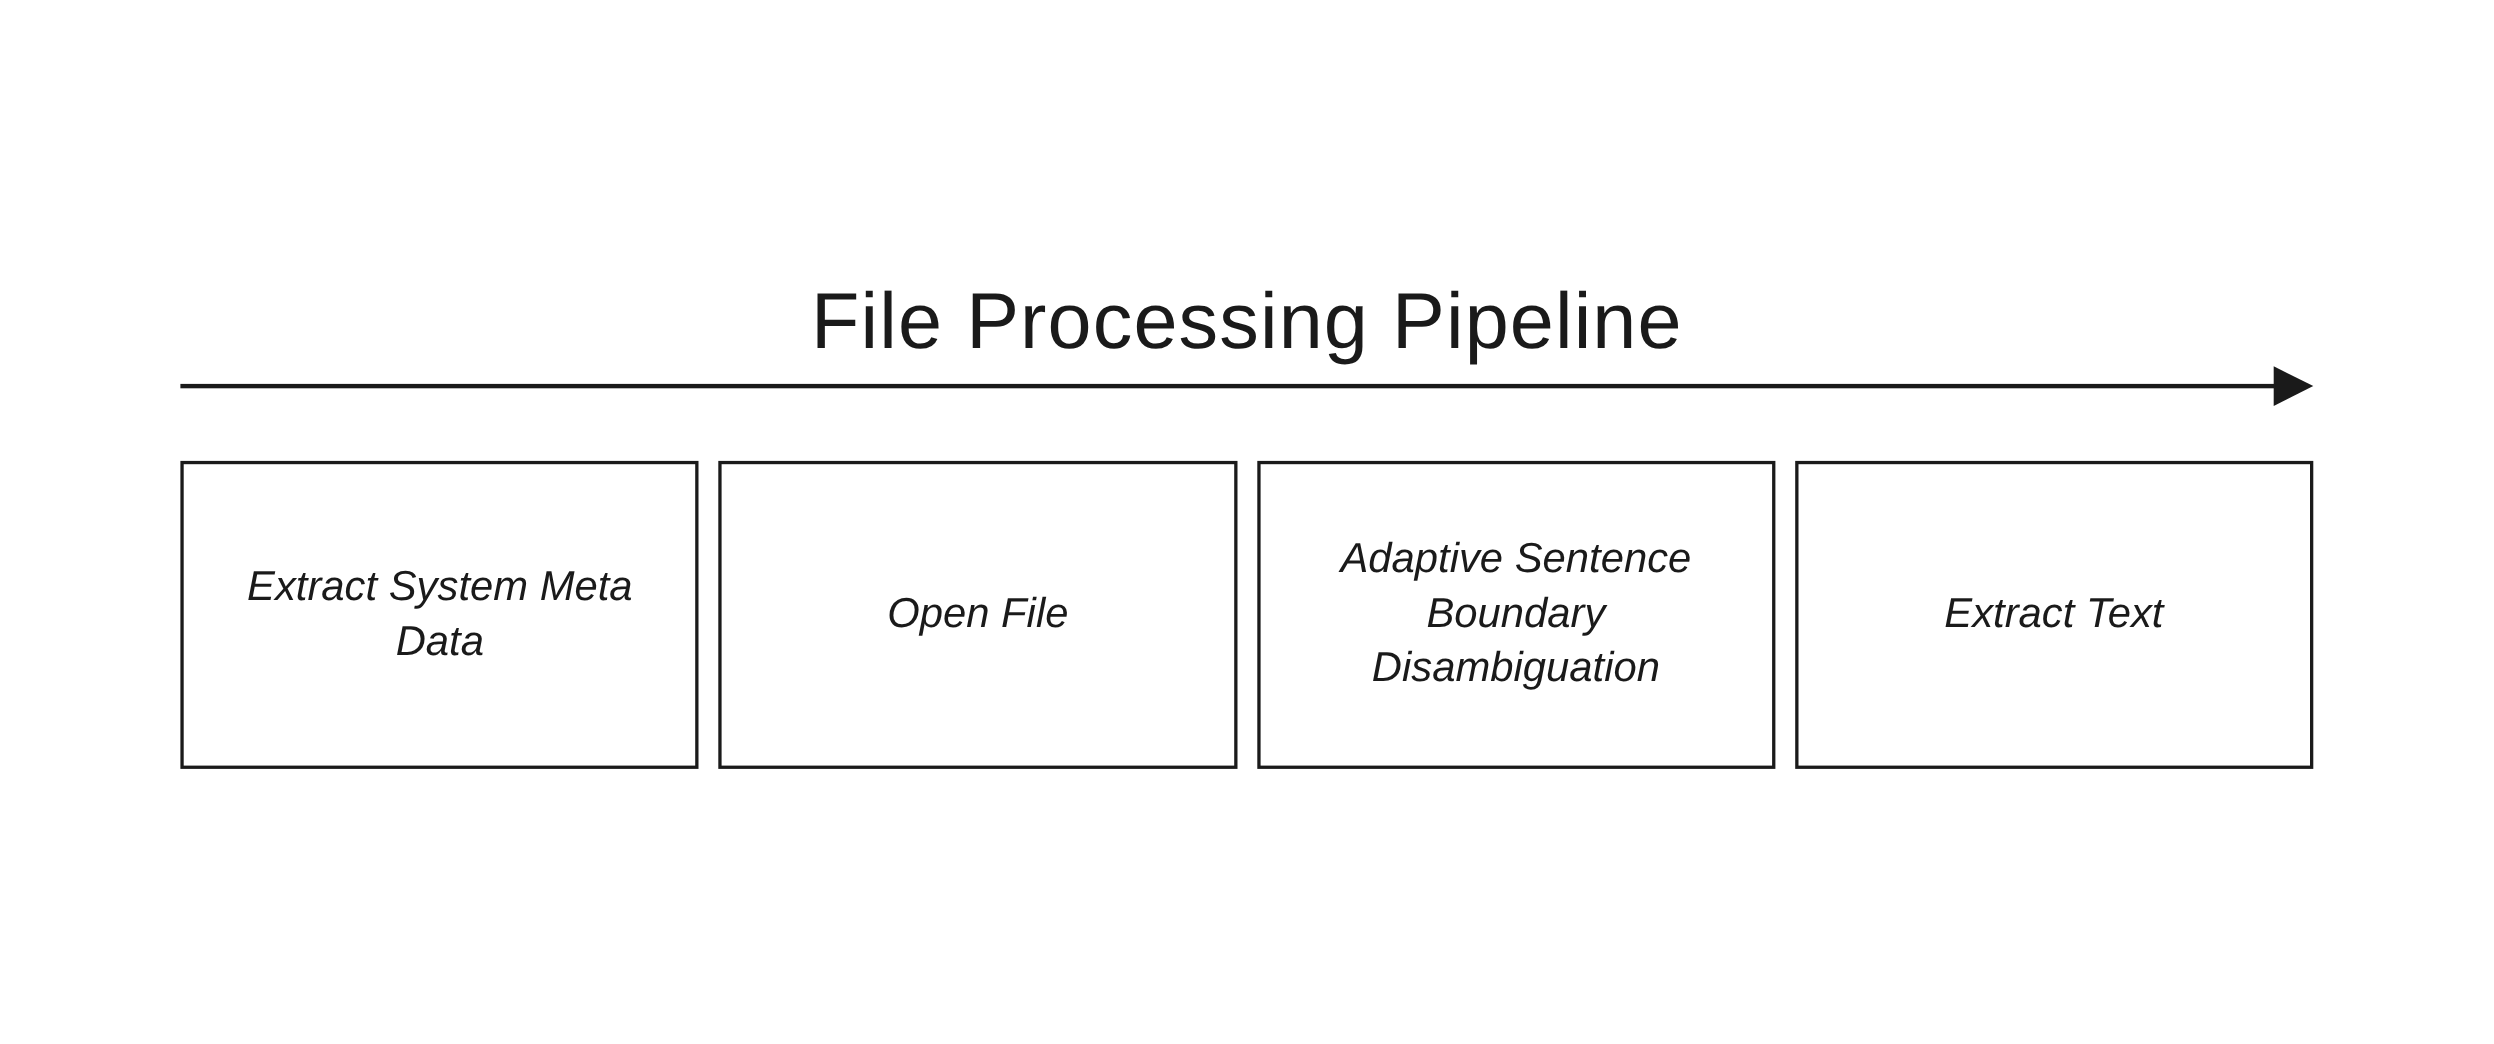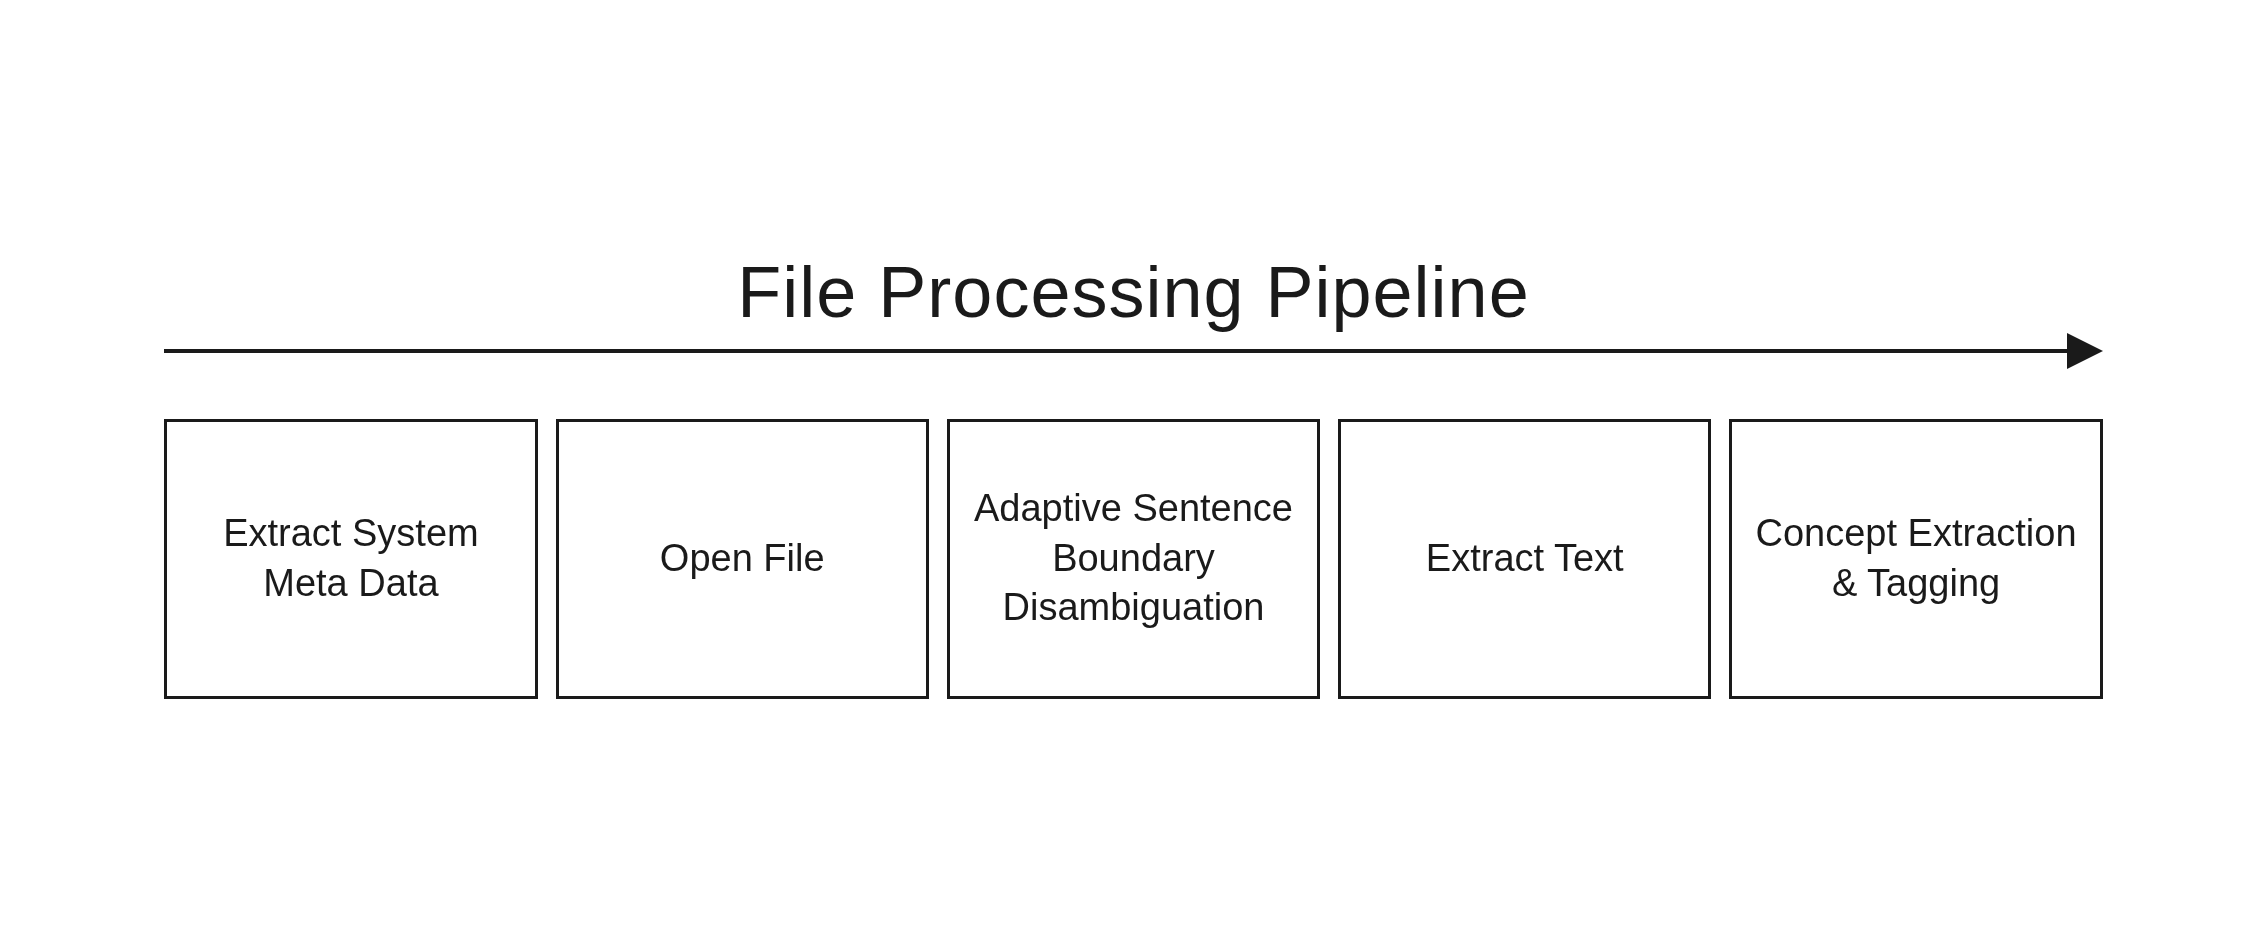--- a/index.html
+++ b/index.html
@@ -59,20 +59,21 @@
       margin-left: -2px;
     }
 
     .pipeline-container {
       width: 92%;
       display: flex;
       flex-direction: row;
       align-items: center;
       justify-content: space-between;
       gap: 18px;
+      font-style: italic;
     }
 
     .pipeline-box {
       flex: 1;
       border: 3px solid #1a1a1a;
       display: flex;
       align-items: center;
       justify-content: center;
       text-align: center;
       padding: 30px 20px;
@@ -111,19 +112,16 @@
 
     <div class="pipeline-box">
       <span class="box-label">Adaptive Sentence Boundary Disambiguation</span>
     </div>
 
     <div class="pipeline-box">
       <span class="box-label">Extract Text</span>
     </div>
 
 
-    <div class="pipeline-box">
-      <span class="box-label">Concept Extraction &amp; Tagging</span>
-    </div>
 
 
   </div>
 </div>
 
 </body></html>

